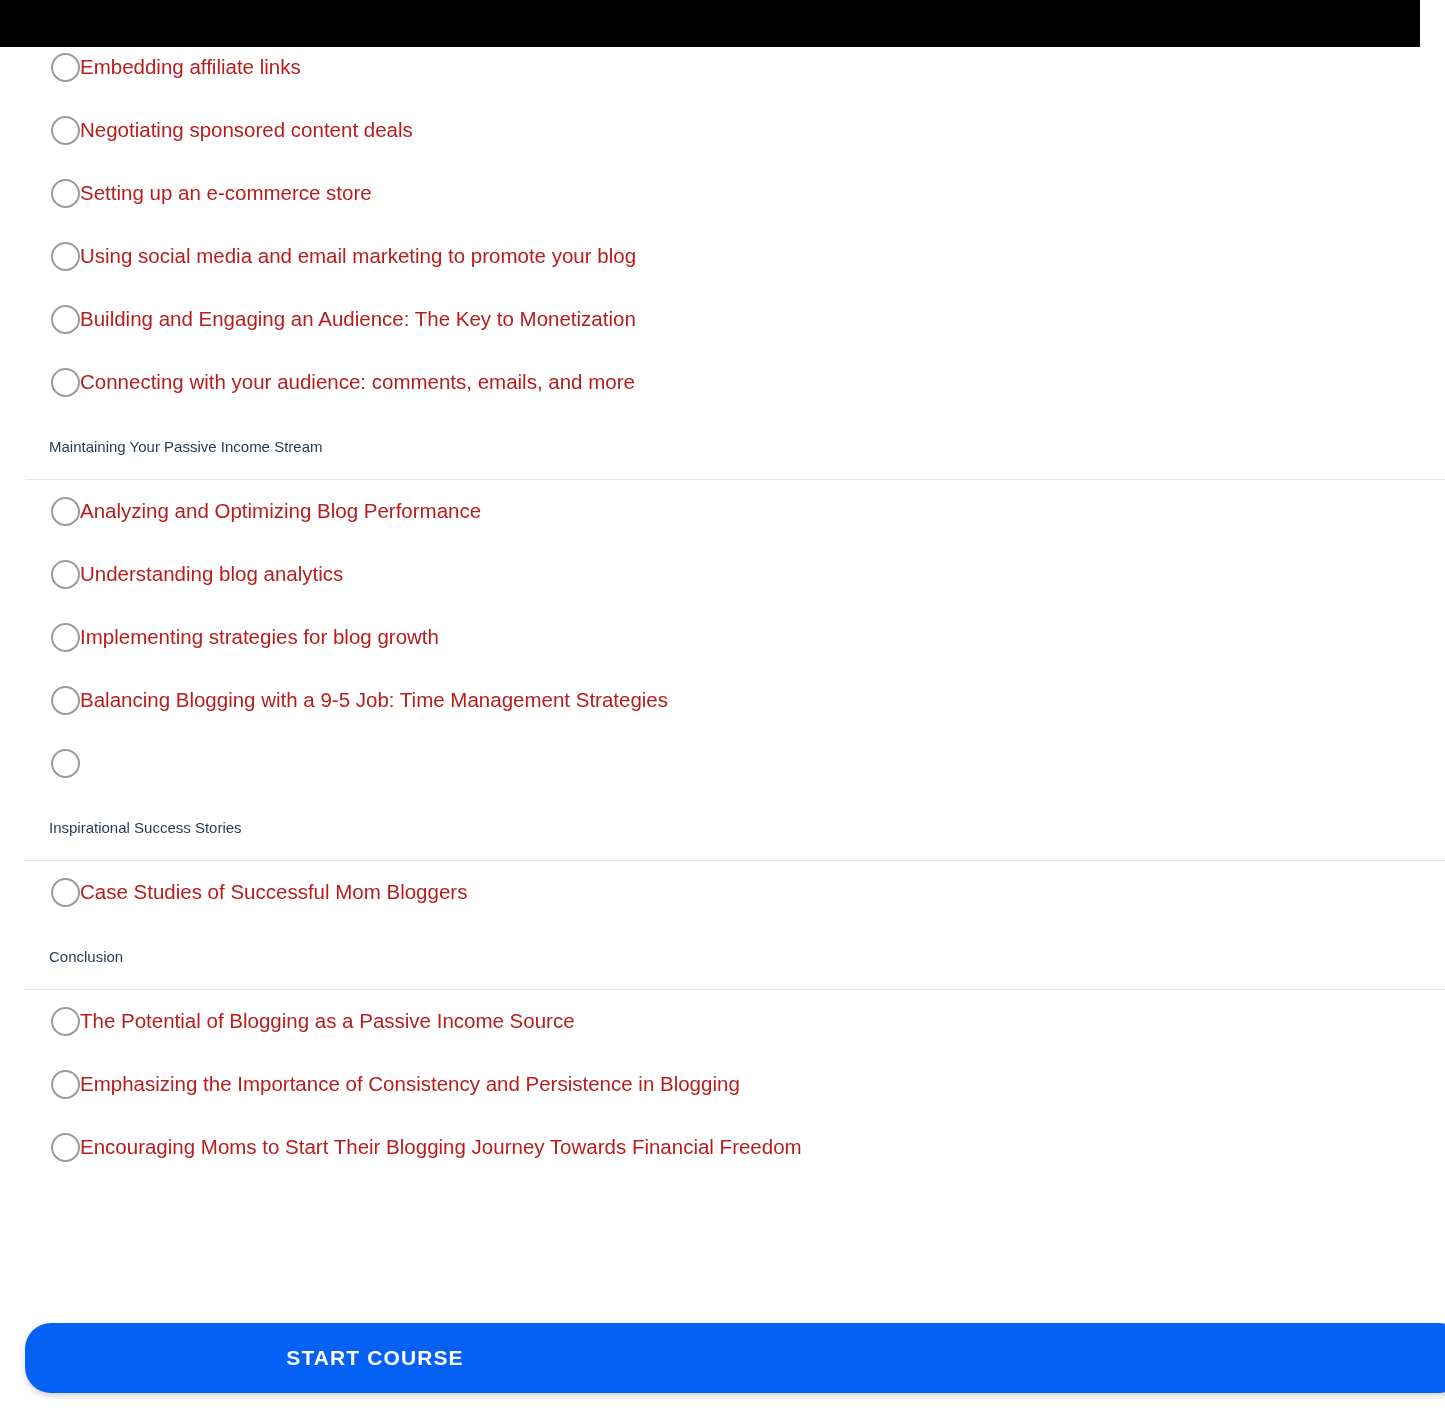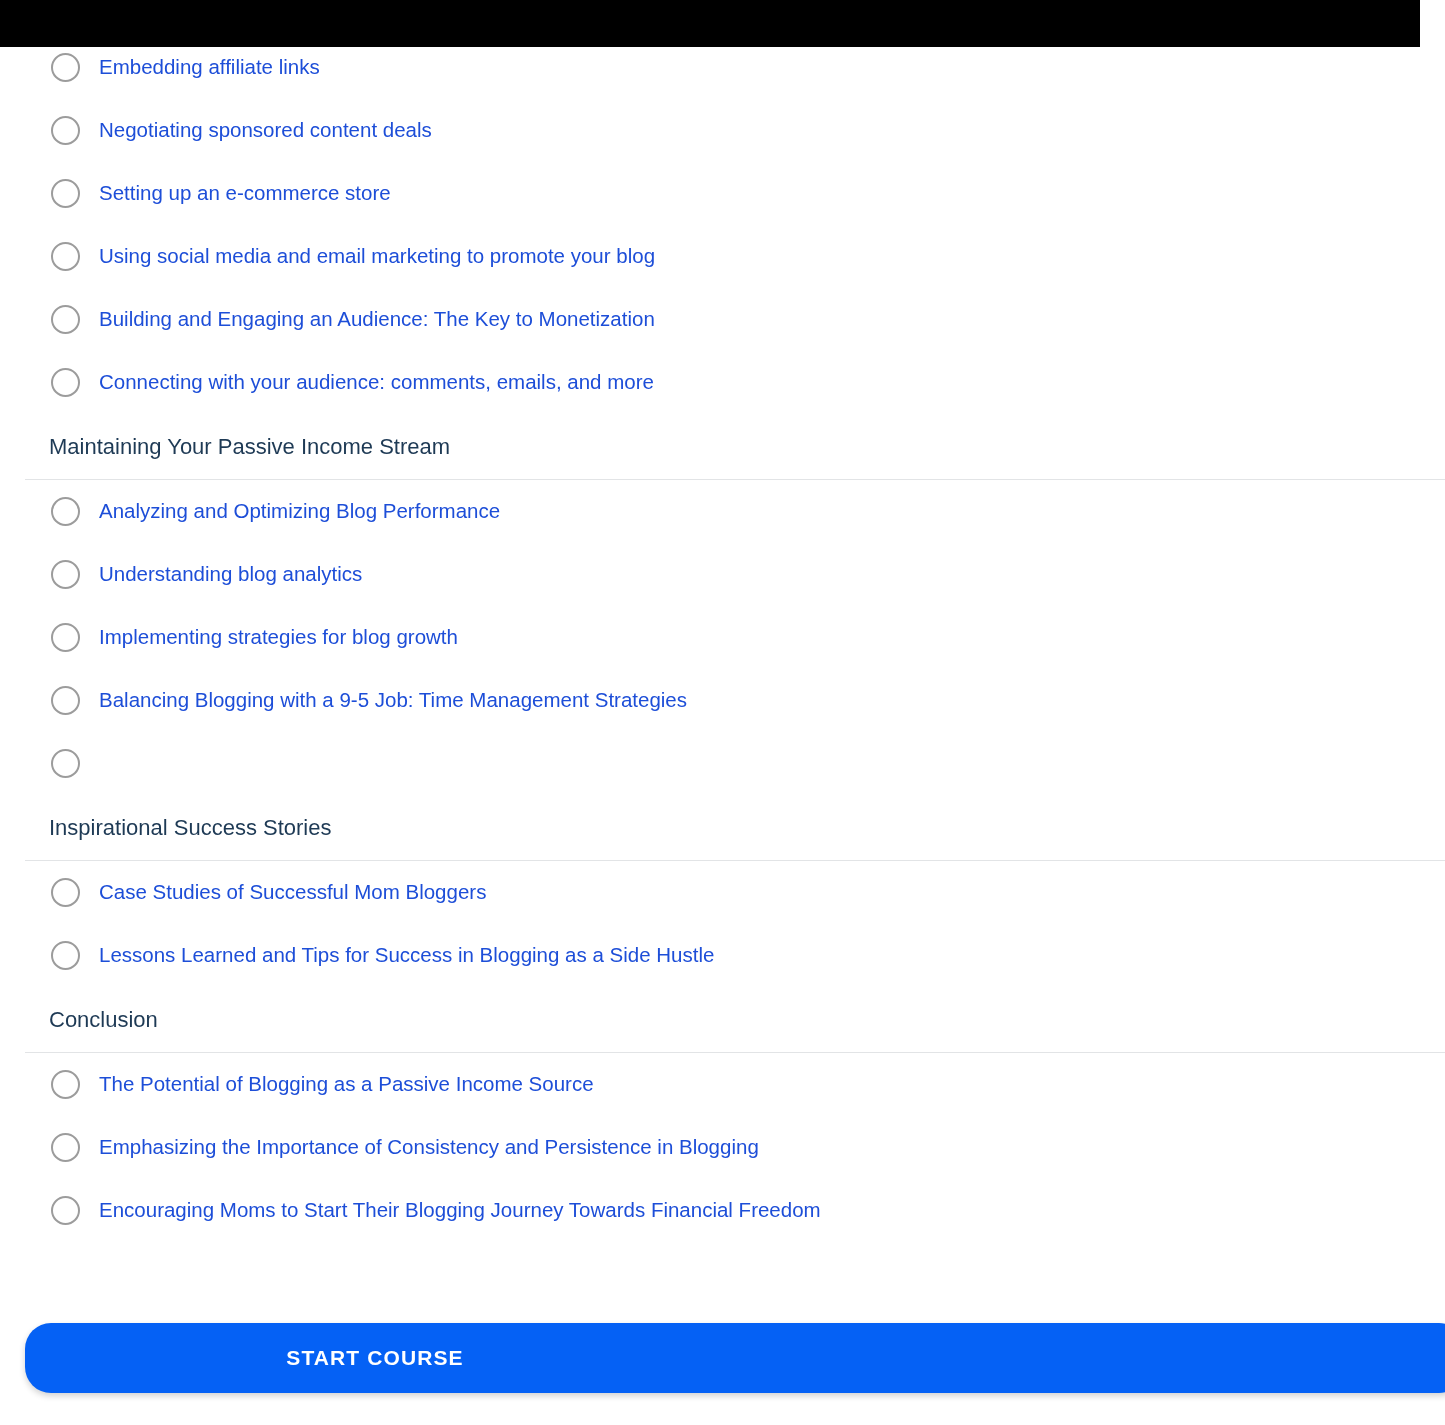--- a/index.html
+++ b/index.html
@@ -58,37 +58,36 @@
   .radio-circle {
     flex: 0 0 auto;
     width: 29px;
     height: 29px;
     border: 2px solid #9c9c9c;
     border-radius: 50%;
     background: #ffffff;
   }
 
   .lesson-label {
-    margin-left: 19px;
     font-size: 20.5px;
     line-height: 1.2;
-    color: #1d4ed8;
+    color: #b91c1c;
     white-space: nowrap;
     font-weight: 400;
   }
 
   
   .section-block { background: #ffffff; }
 
   .section-title {
     height: 65px;
     display: flex;
     align-items: center;
     padding-left: 49px;
-    font-size: 22px;
+    font-size: 15px;
     color: #1e3a55;
     font-weight: 400;
     white-space: nowrap;
   }
 
   .section-divider {
     height: 1px;
     margin-left: 25px;
     margin-right: 0;
     background: #e2e4e6;
@@ -186,24 +185,20 @@
               <span class="radio-circle"></span>
             </div>
           </div>
           <div class="section-block">
             <div class="section-title">Inspirational Success Stories</div>
             <div class="section-divider"></div>
             <div class="lesson-row">
               <span class="radio-circle"></span>
               <span class="lesson-label">Case Studies of Successful Mom Bloggers</span>
             </div>
-            <div class="lesson-row">
-              <span class="radio-circle"></span>
-              <span class="lesson-label">Lessons Learned and Tips for Success in Blogging as a Side Hustle</span>
-            </div>
           </div>
           <div class="section-block">
             <div class="section-title">Conclusion</div>
             <div class="section-divider"></div>
             <div class="lesson-row">
               <span class="radio-circle"></span>
               <span class="lesson-label">The Potential of Blogging as a Passive Income Source</span>
             </div>
             <div class="lesson-row">
               <span class="radio-circle"></span>

